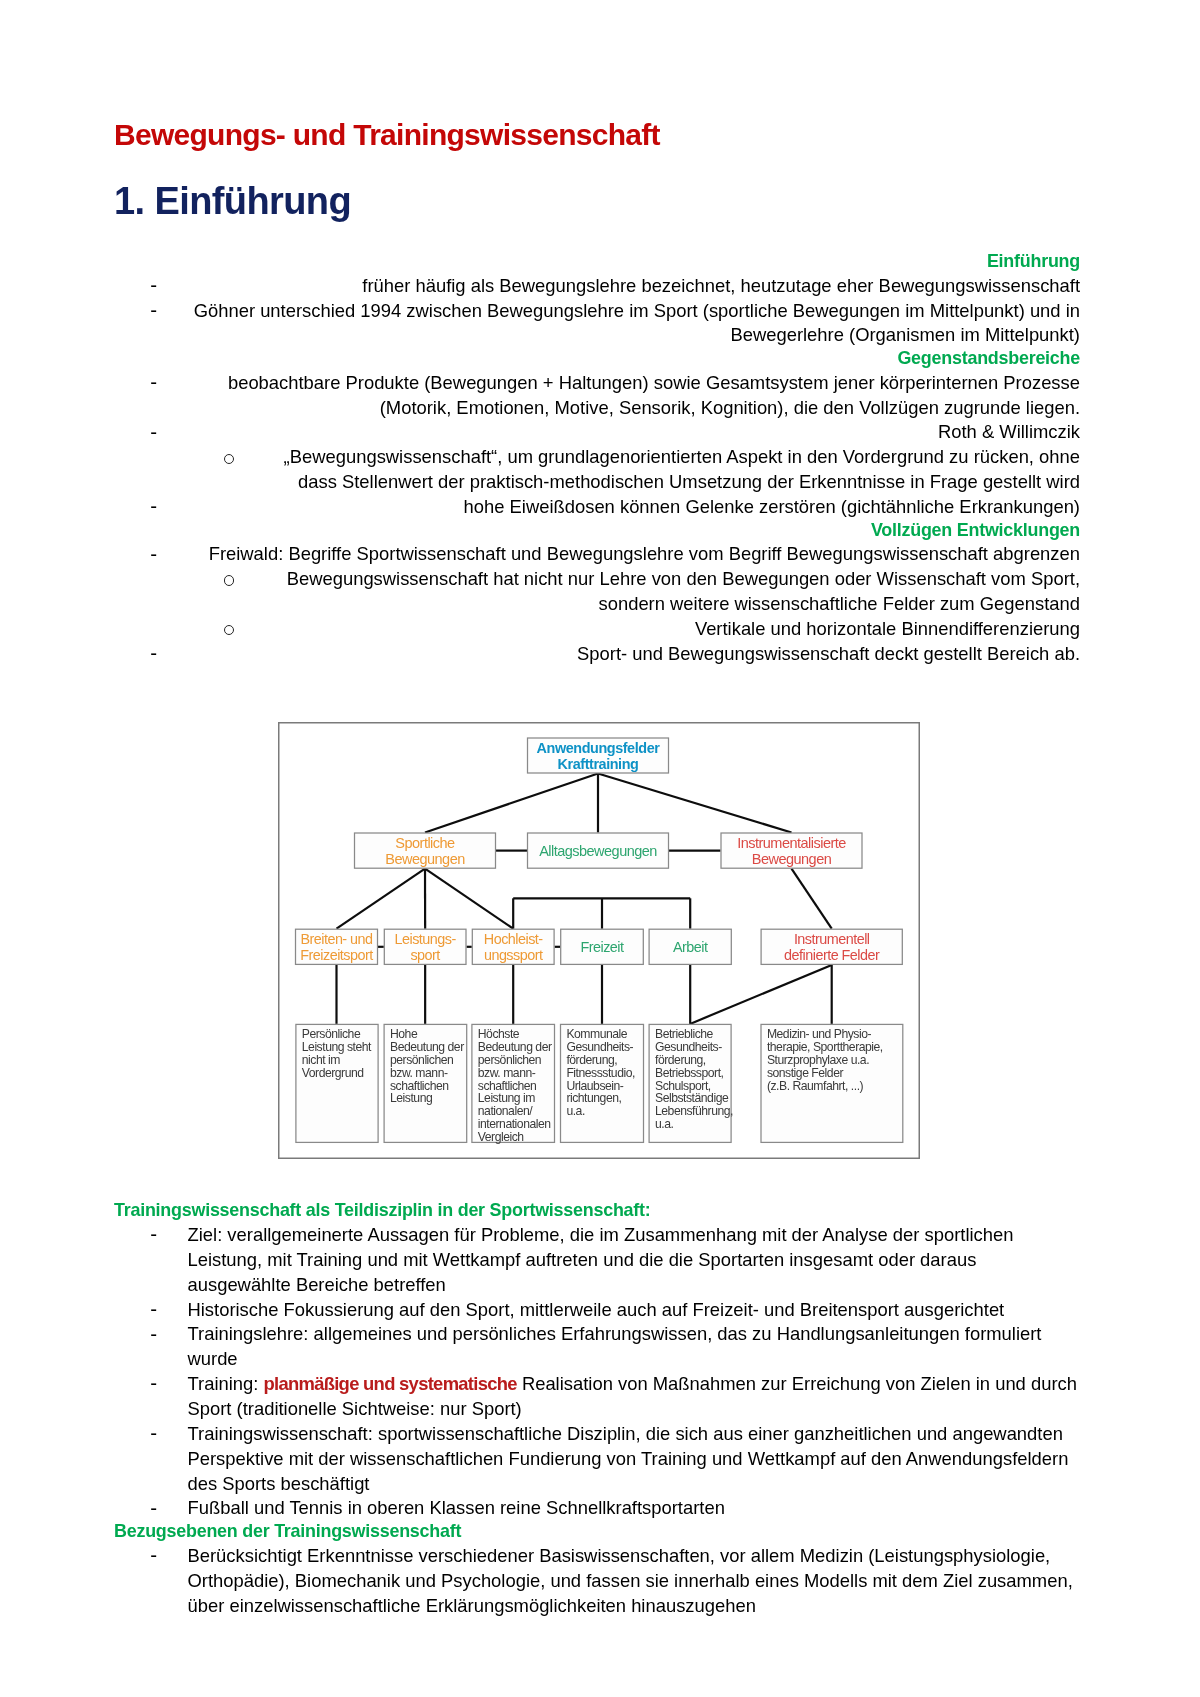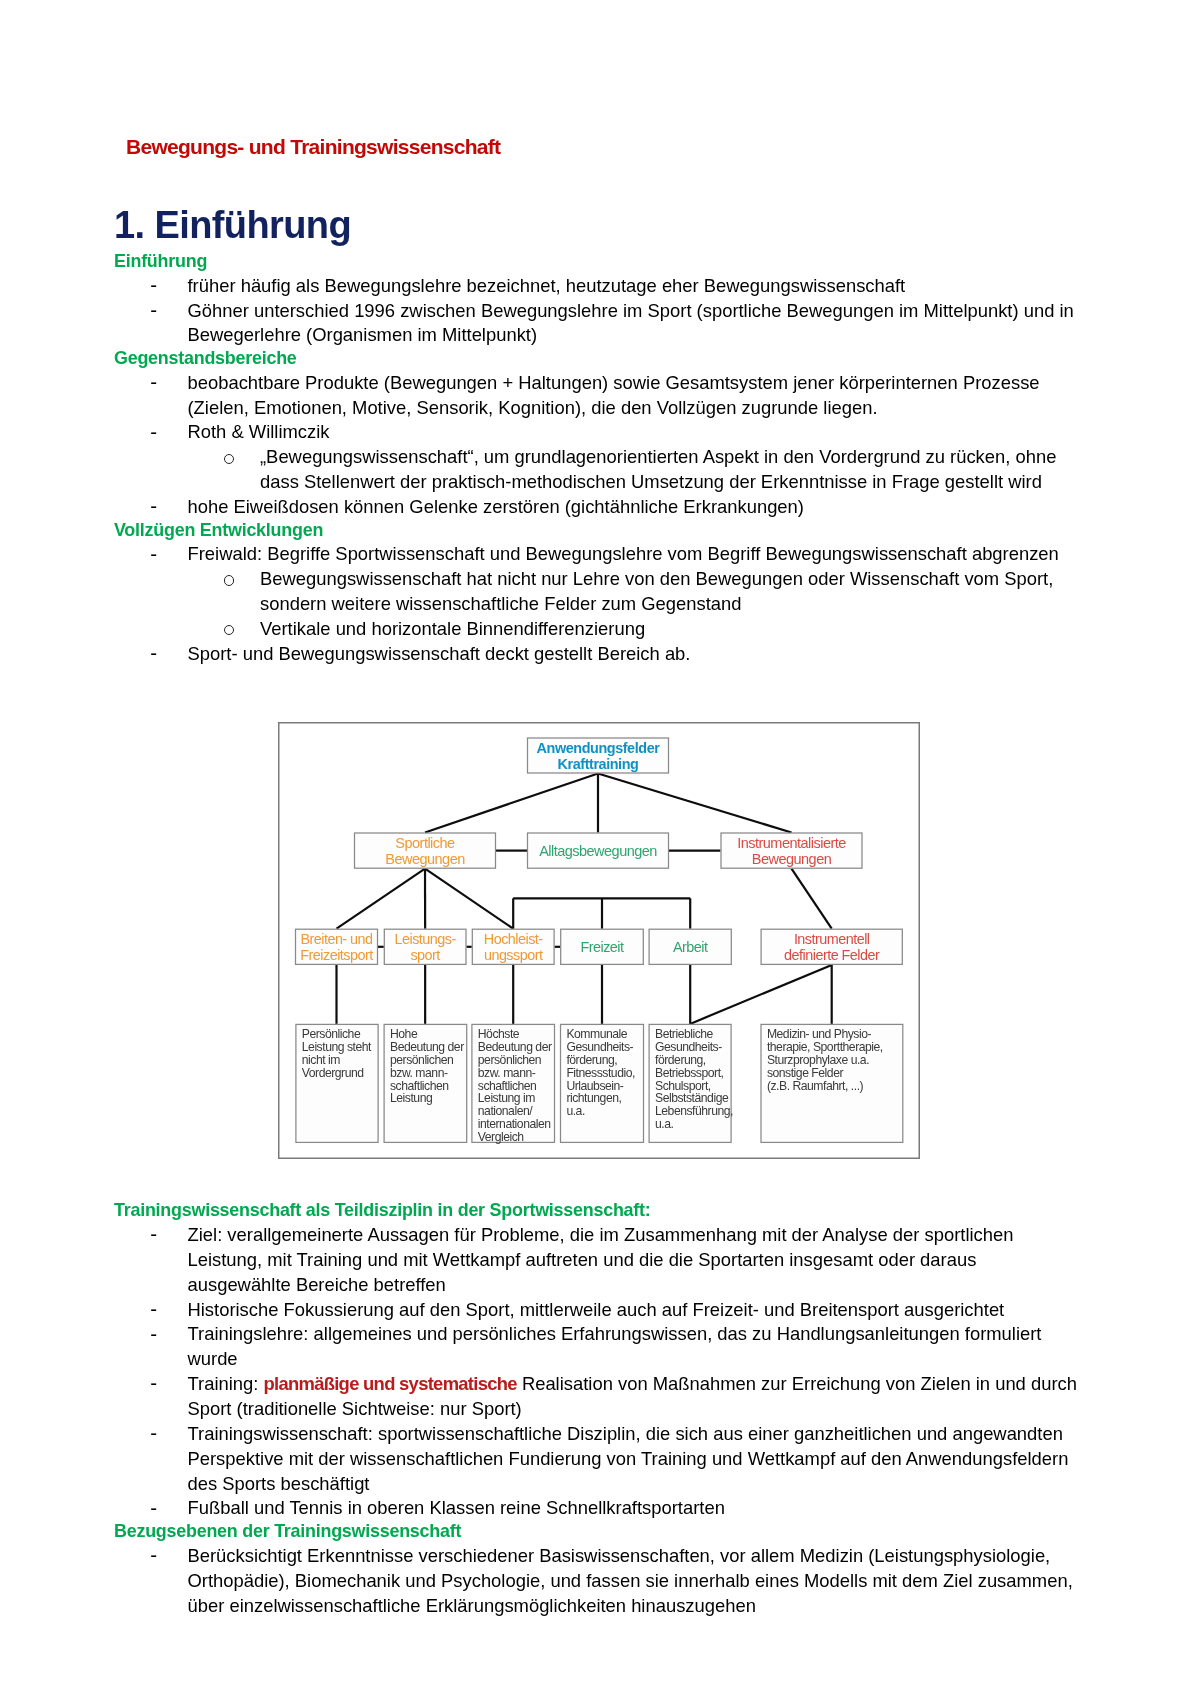--- a/index.html
+++ b/index.html
@@ -2,26 +2,26 @@
 <html lang="de"><head>
 <meta charset="utf-8">
 <title>Bewegungs- und Trainingswissenschaft</title>
 <style>
   *{box-sizing:border-box;}
   html,body{margin:0;padding:0;background:#ffffff;}
   body{width:1200px;height:1697px;font-family:"Liberation Sans",sans-serif;color:#000000;}
   .page{position:relative;width:1200px;height:1697px;overflow:hidden;background:#fff;}
   .doc{position:absolute;left:114px;top:0px;width:966px;}
 
-  h1.title{color:#C40707;font-size:21px;font-weight:bold;margin:12px;line-height:34px;
+  h1.title{color:#C40707;font-size:30px;font-weight:bold;margin:0;line-height:34px;
            letter-spacing:-0.72px;position:relative;top:118.3px;}
   h2.sec{color:#12225E;font-size:38px;font-weight:bold;margin:0;line-height:34px;
          letter-spacing:-0.6px;position:relative;top:150.3px;}
 
-  .flow{position:absolute;left:0;top:251.2px;width:966px;}
+  .flow{position:absolute;left:0;top:251.2px;width:966px;text-align:right;}
   .flow2{position:absolute;left:0;top:1200.5px;width:966px;}
   .gh{color:#00A950;font-size:17.9px;font-weight:bold;line-height:22.5px;margin:0;white-space:nowrap;position:relative;top:-1.3px;letter-spacing:-0.23px;}
   ul.bl{margin:0;padding:0;list-style:none;}
   li.it{position:relative;font-size:18.4px;line-height:24.86px;margin:0;}
   li.l1{padding-left:73.5px;}
   li.l1>.bul{position:absolute;left:36.2px;top:-0.7px;font-size:20.5px;line-height:24.86px;}
   li.l2{padding-left:146px;}
   li.l2>.bul{position:absolute;left:109.8px;top:8.2px;width:10.2px;height:10.2px;border:1.4px solid #262626;border-radius:50%;font-size:0;line-height:0;color:transparent;}
   .red{color:#b91c1c;font-weight:bold;letter-spacing:-0.70px;}
   .figwrap{position:relative;}
@@ -30,25 +30,25 @@
 <body>
 
 <div class="page">
     <div class="doc">
       <h1 class="title">Bewegungs- und Trainingswissenschaft</h1>
       <h2 class="sec">1. Einführung</h2>
       <div class="flow">
         <div class="gh">Einführung</div>
         <ul class="bl">
           <li class="it l1"><span class="bul">-</span><span>früher häufig als Bewegungslehre bezeichnet, heutzutage eher Bewegungswissenschaft</span></li>
-          <li class="it l1"><span class="bul">-</span><span>Göhner unterschied 1996 zwischen Bewegungslehre im Sport (sportliche Bewegungen im Mittelpunkt) und in Bewegerlehre (Organismen im Mittelpunkt)</span></li>
+          <li class="it l1"><span class="bul">-</span><span>Göhner unterschied 1994 zwischen Bewegungslehre im Sport (sportliche Bewegungen im Mittelpunkt) und in Bewegerlehre (Organismen im Mittelpunkt)</span></li>
         </ul>
         <div class="gh">Gegenstandsbereiche</div>
         <ul class="bl">
-          <li class="it l1"><span class="bul">-</span><span>beobachtbare Produkte (Bewegungen + Haltungen) sowie Gesamtsystem jener körperinternen Prozesse (Zielen, Emotionen, Motive, Sensorik, Kognition), die den Vollzügen zugrunde liegen.</span></li>
+          <li class="it l1"><span class="bul">-</span><span>beobachtbare Produkte (Bewegungen + Haltungen) sowie Gesamtsystem jener körperinternen Prozesse (Motorik, Emotionen, Motive, Sensorik, Kognition), die den Vollzügen zugrunde liegen.</span></li>
           <li class="it l1"><span class="bul">-</span><span>Roth &amp; Willimczik</span></li>
           <li class="it l2"><span class="bul">o</span><span>„Bewegungswissenschaft“, um grundlagenorientierten Aspekt in den Vordergrund zu rücken, ohne dass Stellenwert der praktisch-methodischen Umsetzung der Erkenntnisse in Frage gestellt wird</span></li>
           <li class="it l1"><span class="bul">-</span><span>hohe Eiweißdosen können Gelenke zerstören (gichtähnliche Erkrankungen)</span></li>
         </ul>
         <div class="gh">Vollzügen Entwicklungen</div>
         <ul class="bl">
           <li class="it l1"><span class="bul">-</span><span>Freiwald: Begriffe Sportwissenschaft und Bewegungslehre vom Begriff Bewegungswissenschaft abgrenzen</span></li>
           <li class="it l2"><span class="bul">o</span><span>Bewegungswissenschaft hat nicht nur Lehre von den Bewegungen oder Wissenschaft vom Sport, sondern weitere wissenschaftliche Felder zum Gegenstand</span></li>
           <li class="it l2"><span class="bul">o</span><span>Vertikale und horizontale Binnendifferenzierung</span></li>
           <li class="it l1"><span class="bul">-</span><span>Sport- und Bewegungswissenschaft deckt gestellt Bereich ab.</span></li>

